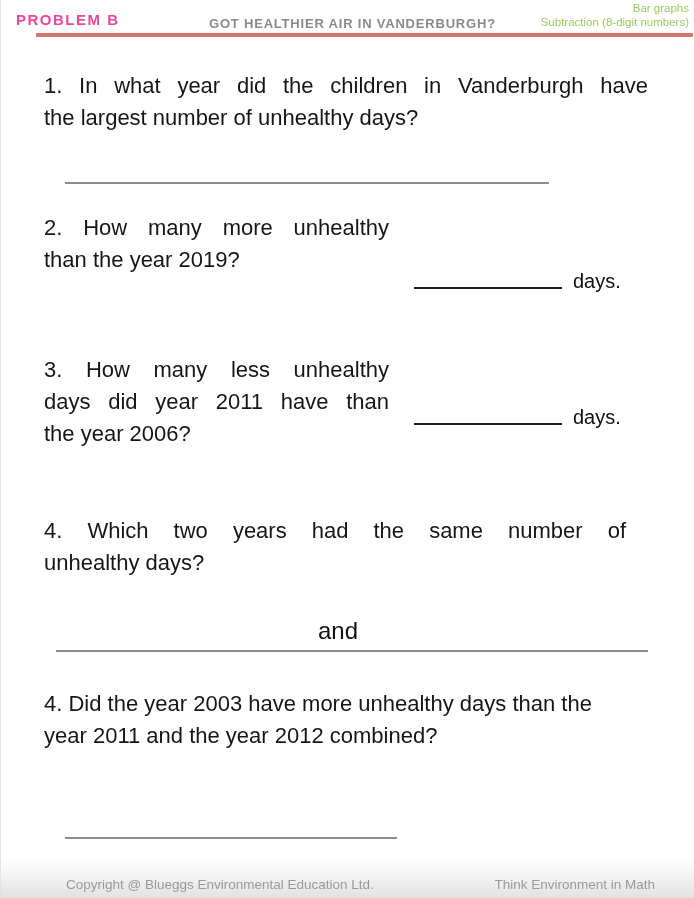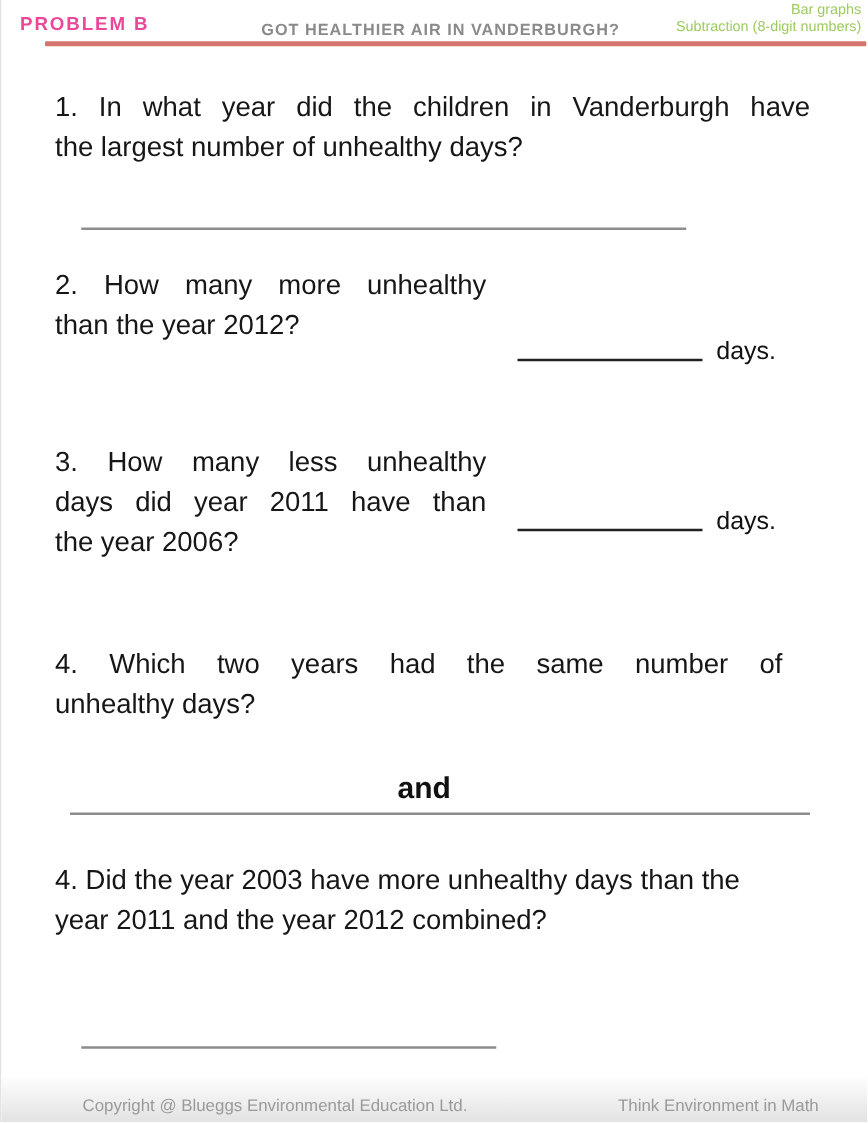--- a/index.html
+++ b/index.html
@@ -64,21 +64,21 @@
 
   .unit {
     position: absolute;
     font-size: 20px; line-height: 26px; color: #111111;
   }
   .unit-q2 { left: 572px; top: 268px; }
   .unit-q3 { left: 572px; top: 404px; }
 
   .and-label {
     position: absolute; left: 317px; top: 618px;
-    font-size: 24px; line-height: 26px; color: #111111; font-weight: bold;
+    font-size: 24px; line-height: 26px; color: #111111;
   }
 
   
   .footer {
     position: absolute; left: 0; right: 0; bottom: 0; height: 38px;
     background: linear-gradient(180deg, #ffffff 0%, #efefef 55%, #e2e2e2 100%);
     color: #9a9a9a; font-size: 13.5px;
   }
   .footer-left  { position: absolute; left: 65px; top: 17px; }
   .footer-right { position: absolute; right: 39px; top: 17px; }
@@ -97,21 +97,21 @@
   <div class="accent-line"></div>
 
   <div class="q q1">
     <div class="jline">1. In what year did the children in Vanderburgh have</div>
     <div>the largest number of unhealthy days?</div>
   </div>
   <div class="rule rule-q1"></div>
 
   <div class="q q2">
     <div class="jline">2. How many more unhealthy</div>
-    <div>than the year 2012?</div>
+    <div>than the year 2019?</div>
   </div>
   <div class="blank blank-q2"></div>
   <div class="unit unit-q2">days.</div>
 
   <div class="q q3">
     <div class="jline">3. How many less unhealthy</div>
     <div class="jline">days did year 2011 have than</div>
     <div>the year 2006?</div>
   </div>
   <div class="blank blank-q3"></div>

